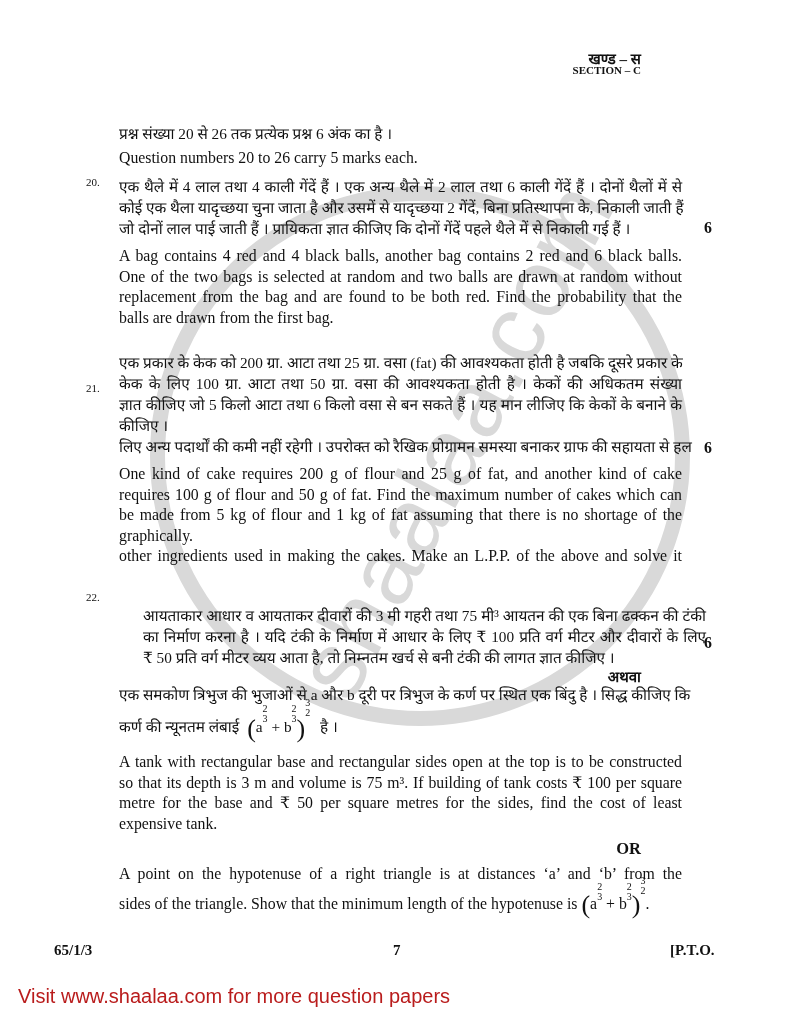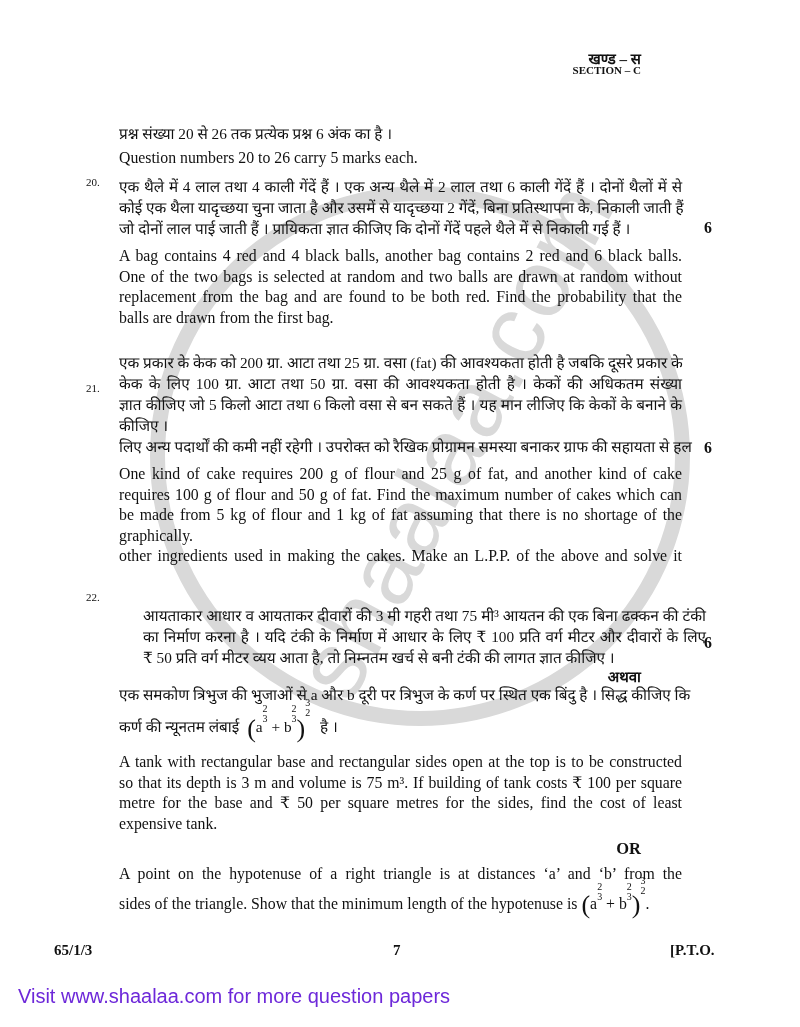--- a/index.html
+++ b/index.html
@@ -14,21 +14,21 @@
   .center-head { position:absolute; width:641px; text-align:right; font-weight:bold; }
   .p { position:absolute; left:119px; width:563px; font-size:15.3px; line-height:21px; text-align:justify; }
   .p.en { font-size:15.8px; line-height:20.5px; }
   .qnum { position:absolute; left:86px; font-size:11px; }
   .marks { position:absolute; left:704px; font-weight:bold; font-size:15.8px; }
   .line { display:block; text-align:justify; text-align-last:justify; white-space:nowrap; }
   .line.last { text-align-last:left; }
   .paren { font-size:26px; vertical-align:middle; }
   .supfrac { display:inline-block; vertical-align:top; font-size:10px; line-height:10px; position:relative; top:-12px; text-align:center; }
   .footer { position:absolute; top:942px; font-weight:bold; font-size:15px; }
-  .visit { position:absolute; left:18px; top:985px; font-family:"Liberation Sans","DejaVu Sans",sans-serif; font-size:20px; color:#6d28d9; }
+  .visit { position:absolute; left:18px; top:985px; font-family:"Liberation Sans","DejaVu Sans",sans-serif; font-size:20px; color:#b91c1c; }
 </style>
 </head>
 <body>
 
 <div class="watermark-circle"></div>
 <div class="watermark-text">shaalaa.com</div>
 
 <div class="content">
 
   <div class="center-head" style="top:48px;font-size:15px;">खण्ड – स</div>

